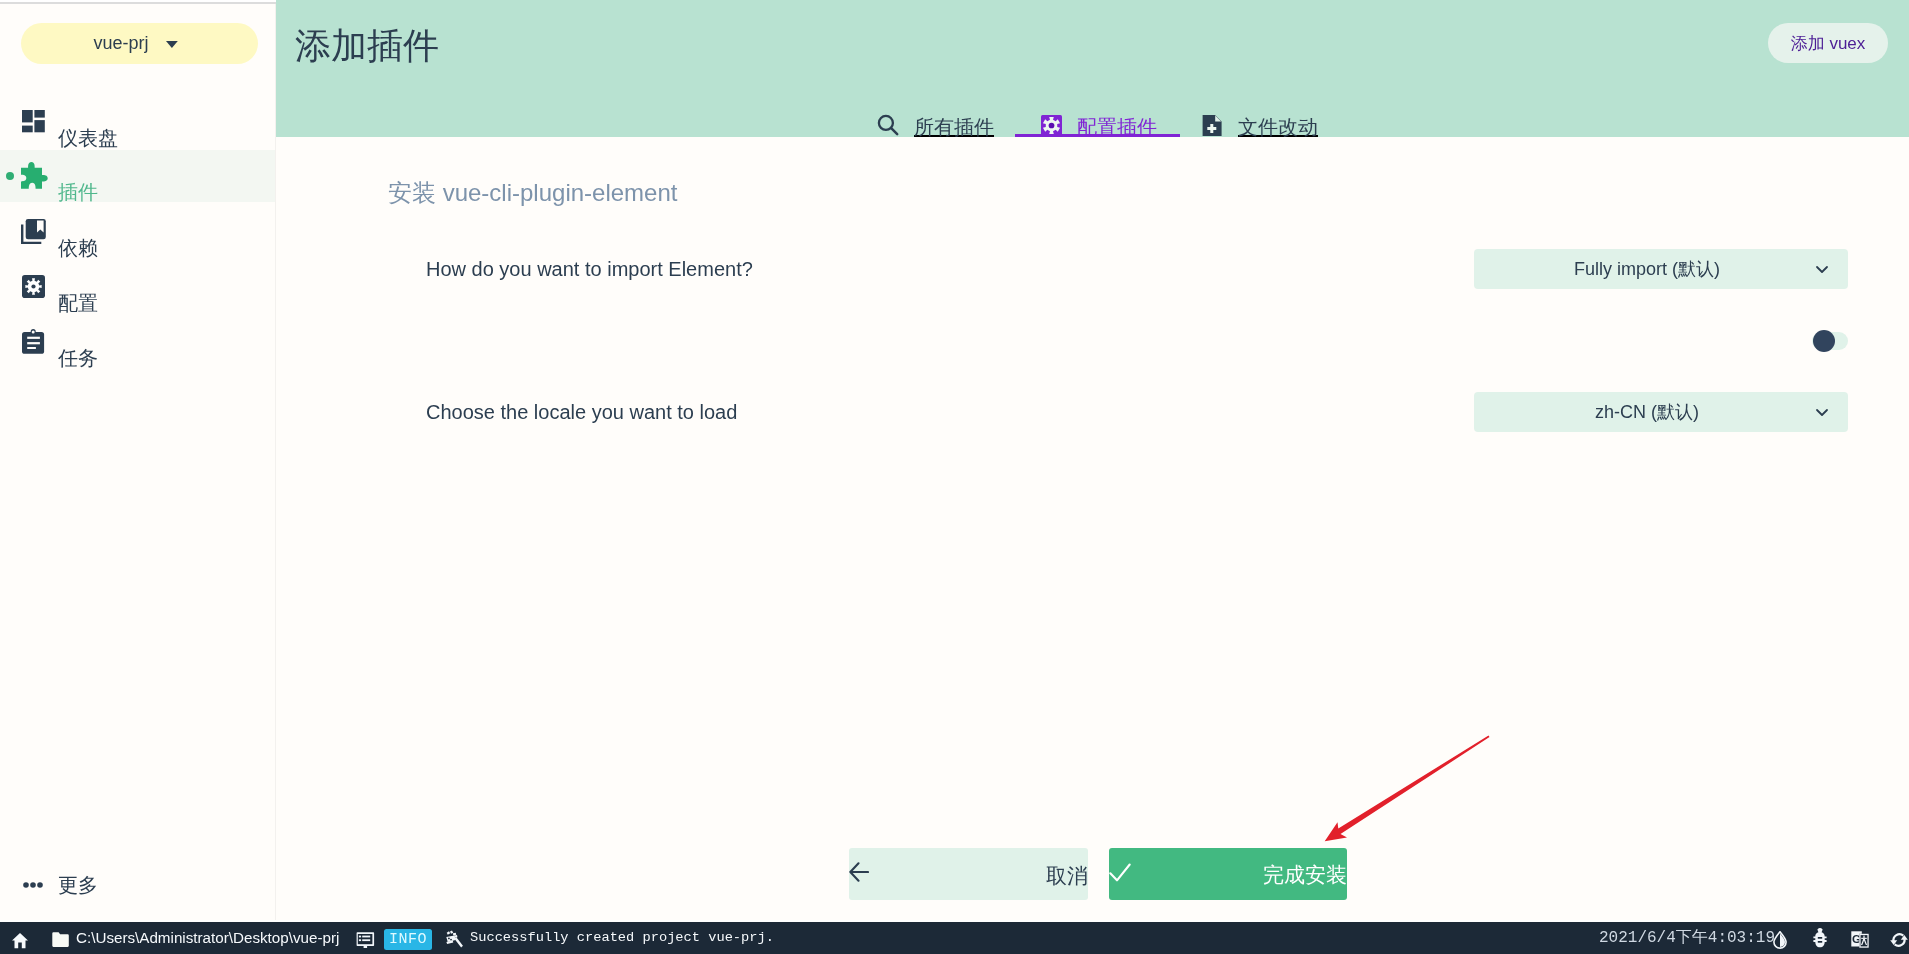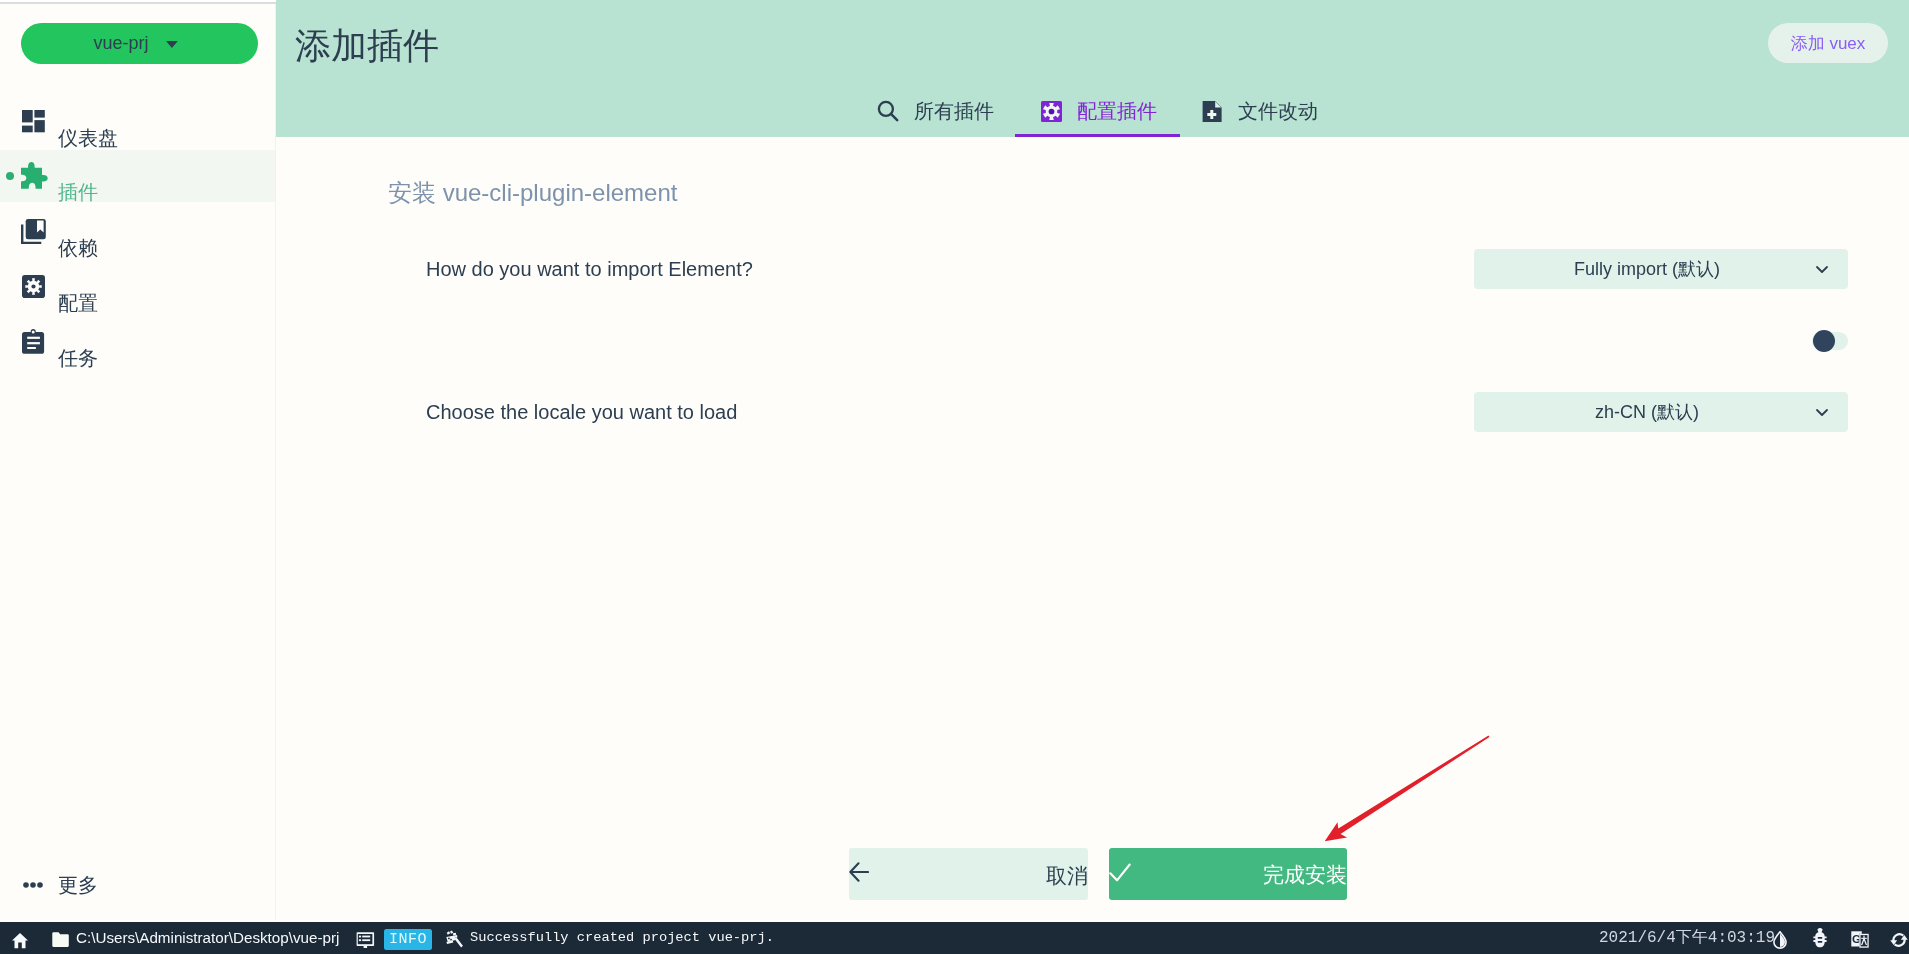--- a/index.html
+++ b/index.html
@@ -8,21 +8,21 @@
        -webkit-font-smoothing:antialiased;}
   .app{position:relative;width:1909px;height:954px;overflow:hidden;background:#fffdfa;}
 
   
   .sidebar{position:absolute;left:0;top:0;width:276px;height:921px;
            background:#fffdfa;box-sizing:border-box;}
   .sidebar-top{position:absolute;left:0;top:0;width:276px;height:2px;background:#ffffff;}
   .sidebar-top-line{position:absolute;left:0;top:2px;width:276px;height:2px;background:#dcdcdc;}
   .sidebar-edge{position:absolute;left:275px;top:0;width:2px;height:921px;background:#f3f1ee;}
   .proj-pill{position:absolute;left:21px;top:23px;width:237px;height:41px;
-             border-radius:21px;background:#22c55e;display:flex;align-items:center;
+             border-radius:21px;background:#fef9c3;display:flex;align-items:center;
              justify-content:center;cursor:pointer;padding-right:8px;box-sizing:border-box;}
   .proj-pill .nm{font-size:18px;color:#2c3e50;}
   .proj-pill .cv{margin-left:17px;display:flex;align-items:center;margin-top:1px;}
 
   .nav{position:absolute;left:0;top:94px;width:276px;}
   .nav-item{position:relative;height:55px;display:flex;align-items:center;cursor:pointer;}
   .nav-item .ico{position:absolute;left:20px;width:27px;height:27px;
                  display:flex;align-items:center;justify-content:center;}
   .nav-item .lbl{position:absolute;left:58px;font-size:20px;color:#2c3e50;line-height:1;margin-top:32px;}
   .nav-item.active{background:#f3f7f2;height:52px;margin:1px 0 2px;}
@@ -36,24 +36,24 @@
   .more-item .ico{position:absolute;left:23px;width:20px;height:6px;
                   display:flex;align-items:center;justify-content:center;}
   .more-item .lbl{position:absolute;left:58px;font-size:20px;color:#2c3e50;line-height:1;}
 
   
   .header{position:absolute;left:276px;top:0;width:1633px;height:177px;background:#b8e2d1;}
   .header .title{position:absolute;left:19px;top:25px;font-size:36px;color:#2c3e50;
                  line-height:1.15;}
   .add-btn{position:absolute;left:1492px;top:23px;width:120px;height:40px;
            border-radius:20px;background:#e5f2eb;display:flex;align-items:center;
-           justify-content:center;font-size:17px;color:#8b5cf6;cursor:pointer;}
+           justify-content:center;font-size:17px;color:#4c1d95;cursor:pointer;}
 
   .tabs{position:absolute;left:0;top:85px;width:1633px;height:52px;}
-  .tab{position:absolute;top:0;height:52px;display:flex;align-items:center;cursor:pointer;}
+  .tab{position:absolute;top:0;height:52px;display:flex;align-items:flex-end;cursor:pointer;text-decoration:underline;}
   .tab .ti{display:flex;align-items:center;justify-content:center;width:24px;height:24px;}
   .tab .tl{margin-left:14px;font-size:20px;color:#2c3e50;line-height:1;}
   .tl-active{color:#8024d4 !important;}
   .tab-underline{position:absolute;height:3px;background:#8024d4;bottom:0;}
 
   
   .main{position:absolute;left:276px;top:137px;width:1633px;height:784px;background:#fffdfa;}
   .install-title{position:absolute;left:112px;top:44px;font-size:24px;color:#7d93ab;line-height:1;}
   .prompt{position:absolute;left:110px;width:1422px;margin-left:40px;}
   .prompt .q{position:absolute;left:0;top:50%;transform:translateY(-50%);

